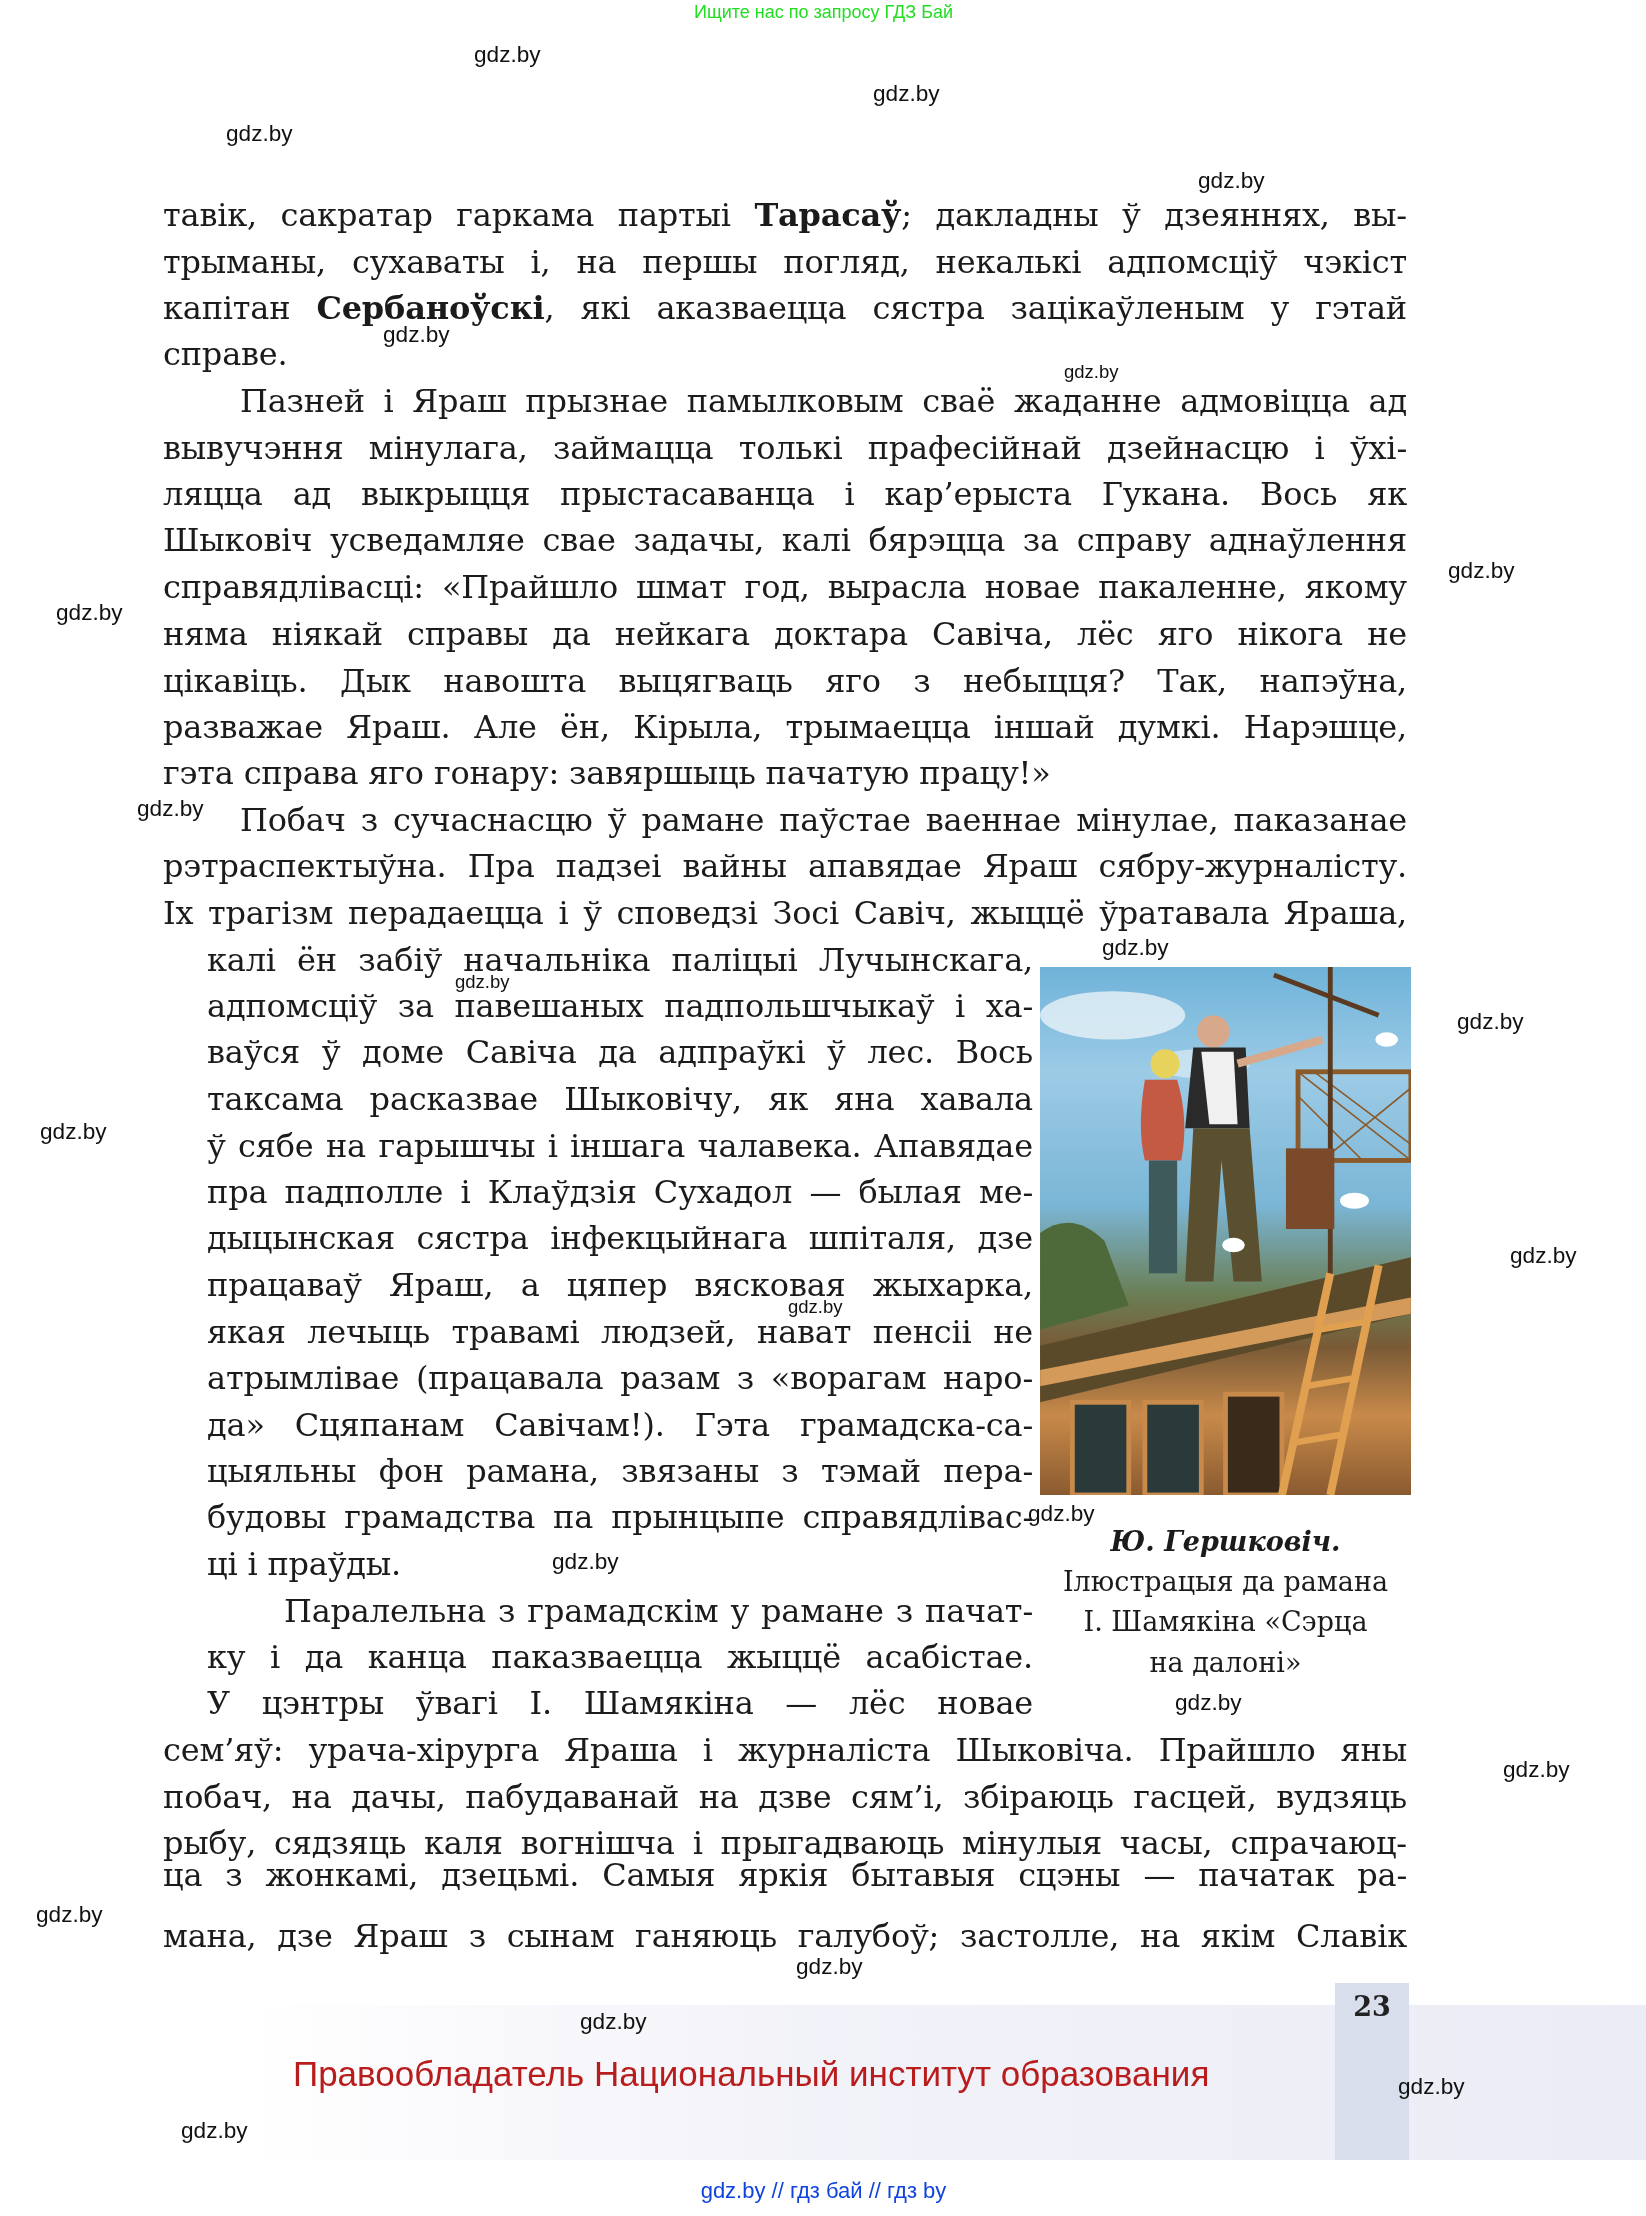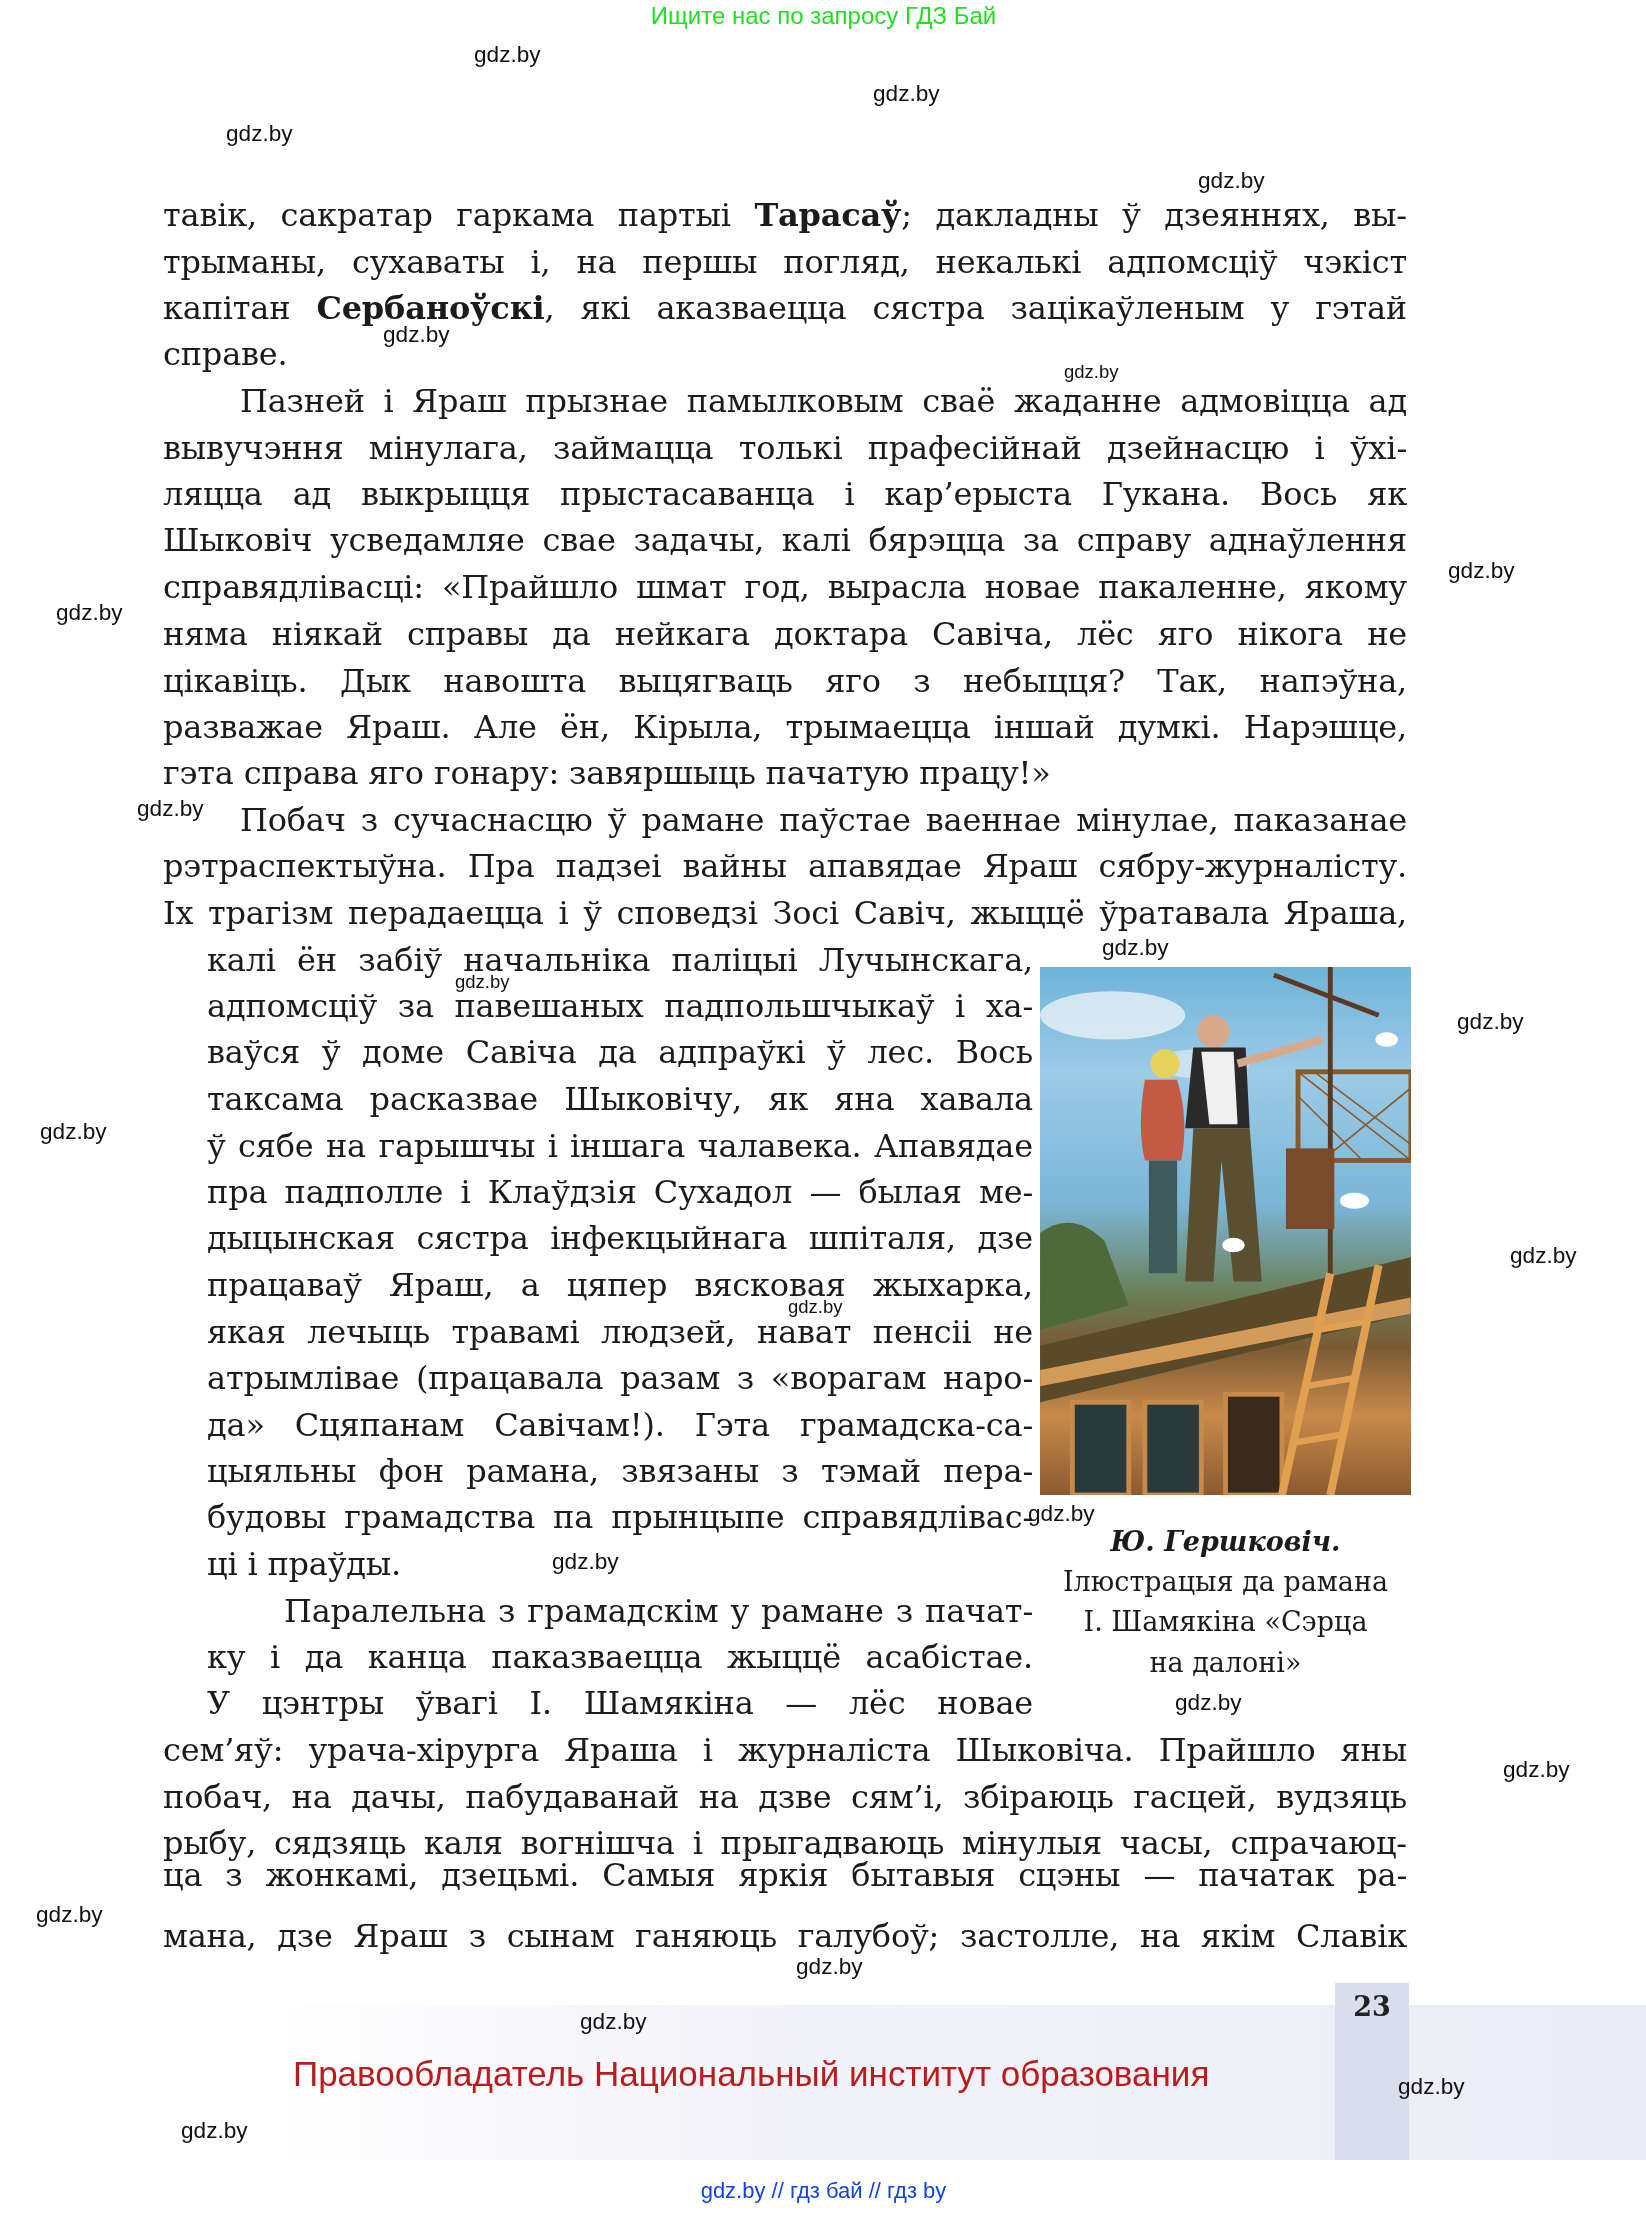--- a/index.html
+++ b/index.html
@@ -1,19 +1,19 @@
 <!DOCTYPE html>
 <html style="font-size:13px"><head>
 <meta charset="utf-8">
 <style>
   html, body { margin:0; padding:0; }
   body { width:1647px; height:2216px; position:relative; background:#ffffff; overflow:hidden;
          font-family:"DejaVu Serif","Liberation Serif",serif; color:#1b1b1b; }
   .banner { position:absolute; left:0; width:1647px; top:1.6px; text-align:center;
-            font-family:"Liberation Sans",sans-serif; font-size:24px; color:#22dd22; }
+            font-family:"Liberation Sans",sans-serif; font-size:18px; color:#22dd22; }
   .wm { position:absolute; font-family:"Liberation Sans",sans-serif; color:#111; font-size:22.6px; white-space:nowrap; }
   .wm.sm { font-size:18.5px; }
   .line { position:absolute; left:163px; width:1244px; height:47px; font-size:32px; line-height:47px;
           white-space:nowrap; text-align:justify; text-align-last:justify; letter-spacing:-0.2px; }
   .line.narrow { width:826px;margin-left:44px; }
   .line.last { text-align-last:left; }
   .line.indent { padding-left:77px; box-sizing:border-box; }
   b { font-weight:bold; }
   .illus { position:absolute; left:1040px; top:967px; width:371px; height:528px; overflow:hidden;
            background:linear-gradient(180deg,#6fb3d9 0%,#9ccbe6 20%,#7bb6d6 45%,#6a7e55 62%,#7a5a36 72%,#c88a4a 85%,#8a5a30 100%); }

